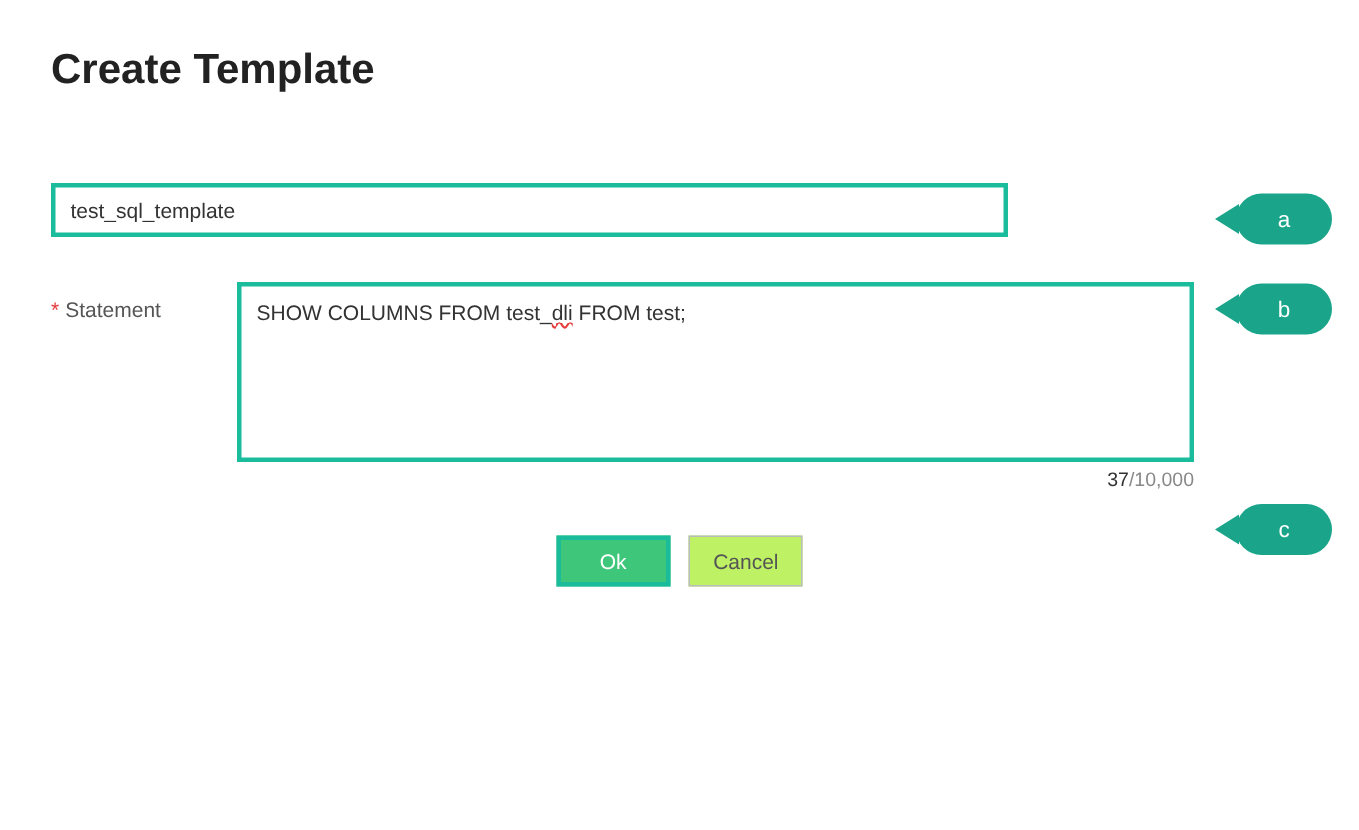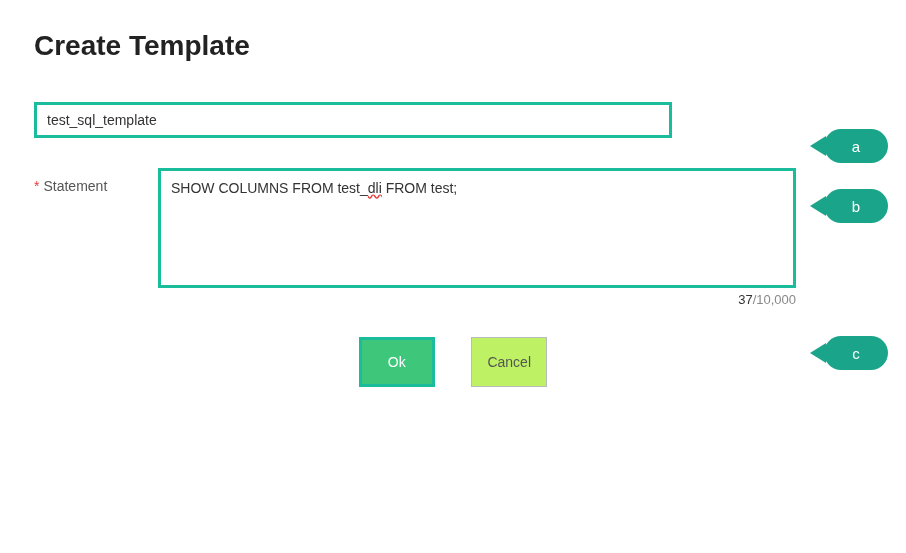--- a/index.html
+++ b/index.html
@@ -53,20 +53,21 @@
   .text-input {
     width: 100%;
     height: 36px;
     border: 3px solid #1abc9c;
     padding: 4px 10px;
     font-size: 14px;
     color: #333;
     outline: none;
     font-family: Arial, Helvetica, sans-serif;
     background:#fff;
+    margin-top:20px;
   }
   .textarea-input {
     width: 100%;
     border: 3px solid #1abc9c;
     padding: 8px 10px;
     font-size: 14px;
     color: #333;
     outline: none;
     font-family: Arial, Helvetica, sans-serif;
     resize: both;
@@ -87,23 +88,23 @@
     margin-top: 4px;
   }
   .counter .cur { color: #333; }
   .buttons {
     text-align: center;
     margin-top: 20px;
   }
   .btn {
     display: inline-block;
     min-width: 76px;
-    height: 50px;
+    height: 34px;
     font-size: 14px;
-    margin: 0 16px;
+    margin: 0 4px;
     cursor: pointer;
     vertical-align: middle;
     font-family: Arial, Helvetica, sans-serif;
     text-align: center;
   }
   .btn-ok {
     background: #3ec77b;
     color: #fff;
     border: 3px solid #1abc9c;
     font-weight: 400;

